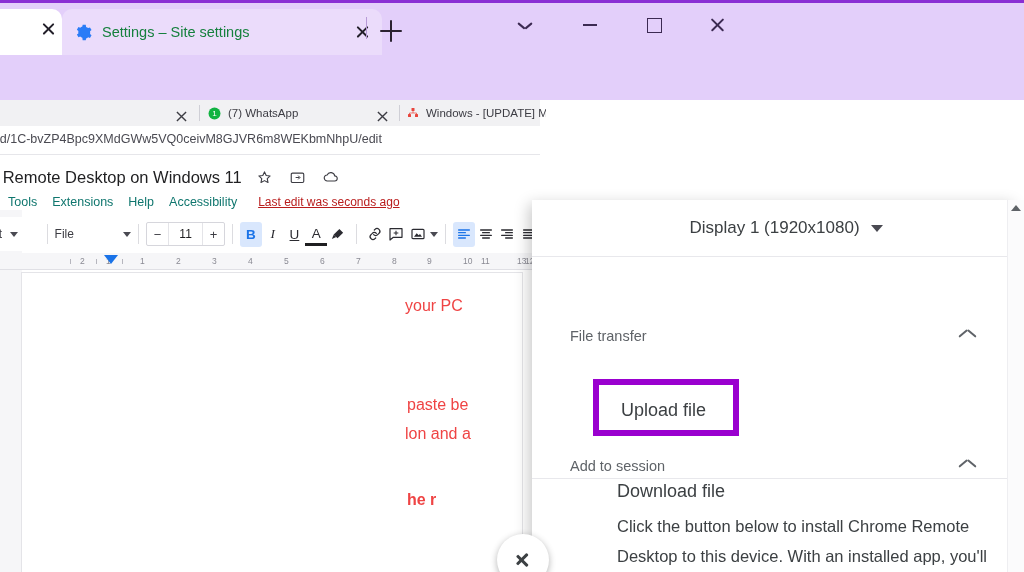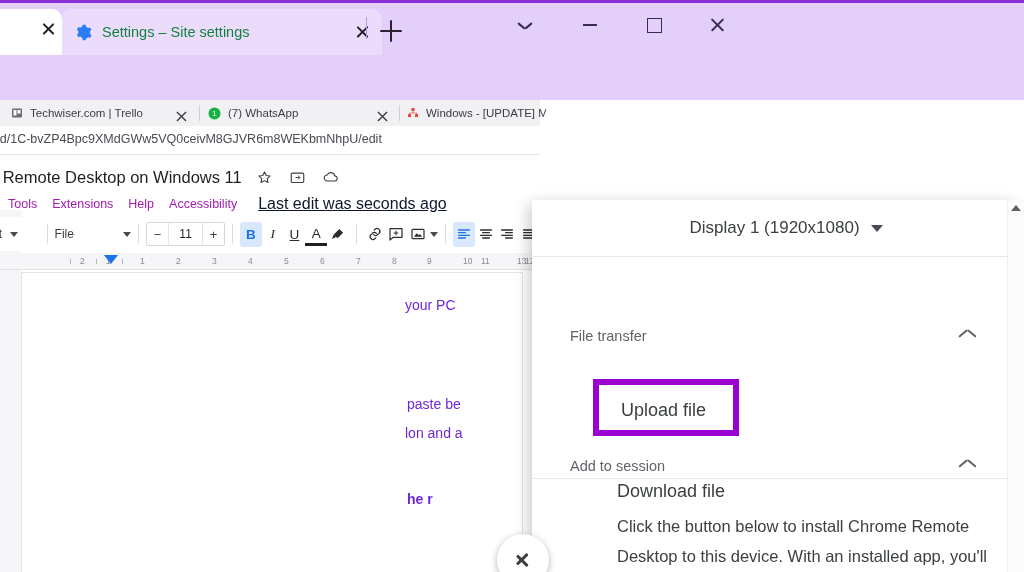--- a/index.html
+++ b/index.html
@@ -84,42 +84,42 @@
   
   #inner-url{position:absolute;left:0;top:26px;width:540px;height:28px;background:#ffffff;border-bottom:1px solid #e6e6ea;}
   #inner-url span{position:absolute;left:-28px;top:6px;font-size:12.5px;color:#4a4a52;white-space:nowrap;}
 
   
   #docs{position:absolute;left:0;top:55px;width:540px;height:417px;background:#ffffff;}
   #doc-title-row{position:absolute;left:-34px;top:12px;display:flex;align-items:center;white-space:nowrap;}
   #doc-title{font-size:16.5px;color:#1f1f21;}
   .doc-hico{width:20px;height:20px;margin-left:13px;display:flex;align-items:center;justify-content:center;}
   #doc-menu-row{position:absolute;left:8px;top:40px;display:flex;align-items:center;white-space:nowrap;}
-  #doc-menu-row .mi{font-size:12.5px;color:#a21caf;margin-right:15px;}
-  #lastedit{font-size:16px;color:#0f172a;text-decoration:underline;margin-left:6px;}
+  #doc-menu-row .mi{font-size:12.5px;color:#0f766e;margin-right:15px;}
+  #lastedit{font-size:12px;color:#b91c1c;text-decoration:underline;margin-left:6px;}
 
   
   #doc-toolbar{position:absolute;left:0;top:62px;width:540px;height:34px;background:#ffffff;display:flex;align-items:center;}
   .tb-pill{display:flex;align-items:center;height:26px;font-size:12px;color:#3c3c43;}
   .tb-caret{width:0;height:0;border-left:4px solid transparent;border-right:4px solid transparent;border-top:5px solid #4a4a52;margin-left:8px;}
   .tb-sep{width:1px;height:20px;background:#dcdce0;margin:0 7px;}
   .tb-btn{width:25px;height:25px;display:flex;align-items:center;justify-content:center;font-size:13.5px;color:#2b2b31;}
   #fontsize-box{display:flex;align-items:center;border:1px solid #d6d6dc;border-radius:2px;height:22px;}
   #fontsize-box .pm{width:21px;text-align:center;font-size:13px;color:#3c3c43;}
   #fontsize-box .val{width:33px;text-align:center;font-size:12px;color:#1f1f21;border-left:1px solid #e4e4e8;border-right:1px solid #e4e4e8;height:22px;line-height:22px;}
 
   
   #ruler{position:absolute;left:0;top:98px;width:540px;height:16px;background:#f6f6f8;border-bottom:1px solid #e0e0e5;}
   #ruler .rtick{position:absolute;top:3px;font-size:8.5px;color:#8a8a93;}
   #ruler .rdot{position:absolute;top:6px;width:1px;height:5px;background:#b6b6be;}
   #ruler .indent{position:absolute;left:104px;top:2px;width:0;height:0;border-left:7px solid transparent;border-right:7px solid transparent;border-top:9px solid #1a73e8;}
 
   
   #docpage{position:absolute;left:22px;top:118px;width:500px;height:354px;background:#ffffff;box-shadow:0 0 0 1px #e4e4e8;}
-  #docpage .bodytext{position:absolute;font-size:14px;color:#6d28d9;white-space:nowrap;}
+  #docpage .bodytext{position:absolute;font-size:16px;color:#ef4444;white-space:nowrap;}
   #bt1{left:383px;top:24px;}
   #bt2{left:385px;top:123px;}
   #bt3{left:383px;top:152px;}
   #bt4{left:385px;top:218px;font-weight:bold;}
   #docs-gutter{position:absolute;left:0;top:55px;width:22px;height:417px;background:#f6f6f8;}
 
   
   #panel{position:absolute;left:532px;top:100px;width:492px;height:472px;background:#ffffff;
      box-shadow:-7px 0 14px -4px rgba(0,0,0,.22);}
   #panel-head{position:absolute;left:0;top:0;width:492px;height:56px;border-bottom:1px solid #e8e8ec;display:flex;align-items:center;justify-content:center;padding-left:8px;}
@@ -237,30 +237,20 @@
         <i></i>
         <i></i>
         <i></i>
       </div>
   </div>
 
   <div id="remote">
     <div id="remote-left-edge"></div>
 
     <div id="inner-tabs">
-      <div class="itab" style="left:10px;width:160px">
-        <span class="ifav">
-          <svg width="12" height="12" viewBox="0 0 24 24">
-              <rect x="2" y="3" width="20" height="18" rx="2" fill="#6b6b75"></rect>
-              <rect x="5" y="6" width="6" height="11" fill="#fff"></rect>
-              <rect x="13" y="6" width="6" height="7" fill="#fff"></rect>
-            </svg>
-        </span>
-        <span class="ititle">Techwiser.com | Trello</span>
-      </div>
       <span class="iclose" style="position:absolute;left:176px;top:8px;width:11px;height:11px">
         <svg width="11" height="11" viewBox="0 0 12 12">
             <path d="M1 1l10 10M11 1L1 11" stroke="#3c3c43" stroke-width="1.5"></path>
           </svg>
       </span>
       <div class="itab-sep" style="left:199px"></div>
 
       <div class="itab" style="left:208px;width:160px">
         <span class="ifav">
           <svg width="13" height="13" viewBox="0 0 24 24">

